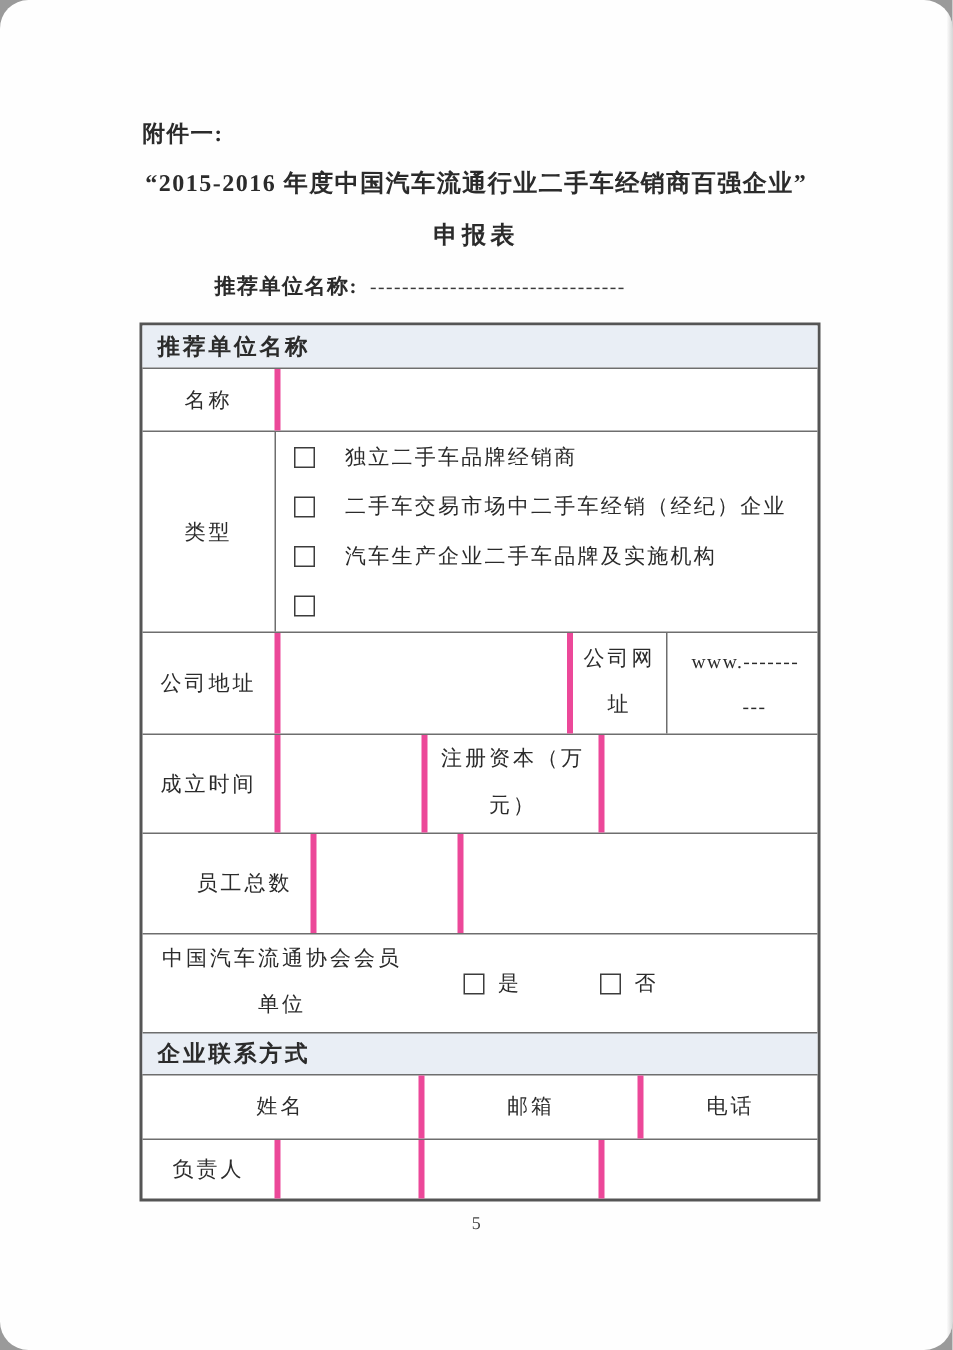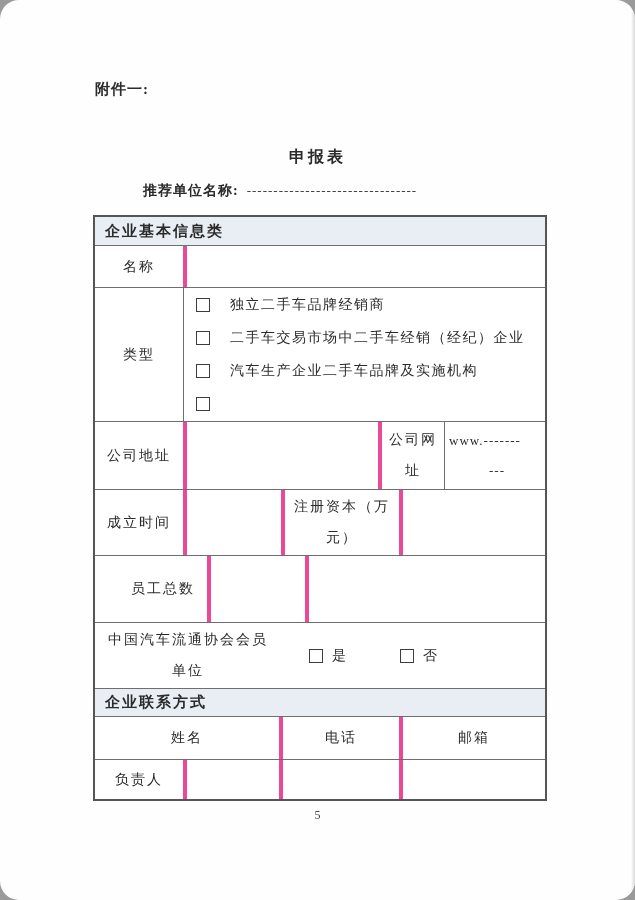--- a/index.html
+++ b/index.html
@@ -97,46 +97,47 @@
     width:12px;height:12px;flex:none;display:inline-block;
     border:1px solid #3c3c3c;background:#fff;
   }
   .type-option .cb{margin-right:20px;}
   .yn{display:flex;align-items:center;flex:1;justify-content:flex-start;padding-left:28px;letter-spacing:2px;}
   .yn .cb{margin-right:9px;}
   .yn .gap{width:52px;flex:none;}
   .webval{
     flex:1;display:flex;flex-direction:column;justify-content:center;
     font-size:13px;letter-spacing:1px;line-height:2.3;
-    padding-left:4px;box-sizing:border-box;border-left:1px solid #6e6e6e;
+    padding-left:16px;box-sizing:border-box;border-left:1px solid #6e6e6e;
   }
   .webval .l1{text-align:left;}
   .webval .l2{text-align:center;}
   .page-num{
     position:absolute;left:0;top:808px;width:635px;text-align:center;
     font-size:12px;color:#444;
   }
 </style>
 </head>
 <body>
 
 <div class="page">
   <div class="scan-edge"></div>
 
   <div class="attachment">附件一:</div>
+  <div class="title1">“2015-2016 年度中国汽车流通行业二手车经销商百强企业”</div>
   <div class="title2">申报表</div>
 
   <div class="recommend">
     <span>推荐单位名称:</span>
     <span class="dashes">--------------------------------</span>
   </div>
 
   <div class="form-table">
 
-    <div class="trow h-sec section-head">企业基本信息类</div>
+    <div class="trow h-sec section-head">推荐单位名称</div>
 
     <div class="trow h-name">
       <div class="cell w-a">名称</div>
       <div class="cell grow"></div>
     </div>
 
     <div class="trow h-type">
       <div class="cell w-a">类型</div>
       <div class="type-cell">
         <div class="type-option">
@@ -194,22 +195,22 @@
         <span class="gap"></span>
         <span class="cb"></span>
         <span>否</span>
       </div>
     </div>
 
     <div class="trow h-sec section-head">企业联系方式</div>
 
     <div class="trow h-chead">
       <div class="cell w-cname">姓名</div>
+      <div class="cell grow">邮箱</div>
       <div class="cell w-cphone">电话</div>
-      <div class="cell grow">邮箱</div>
     </div>
 
     <div class="trow h-crow">
       <div class="cell w-a">负责人</div>
       <div class="cell" style="width:96px;flex:none;"></div>
       <div class="cell w-cphone"></div>
       <div class="cell grow"></div>
     </div>
 
   </div>

